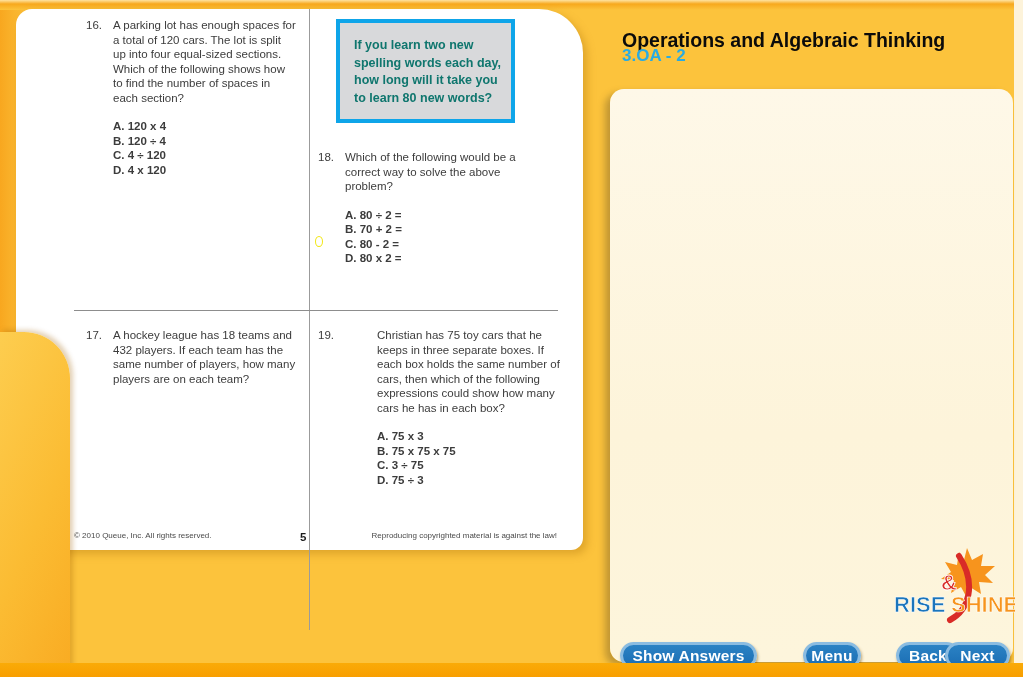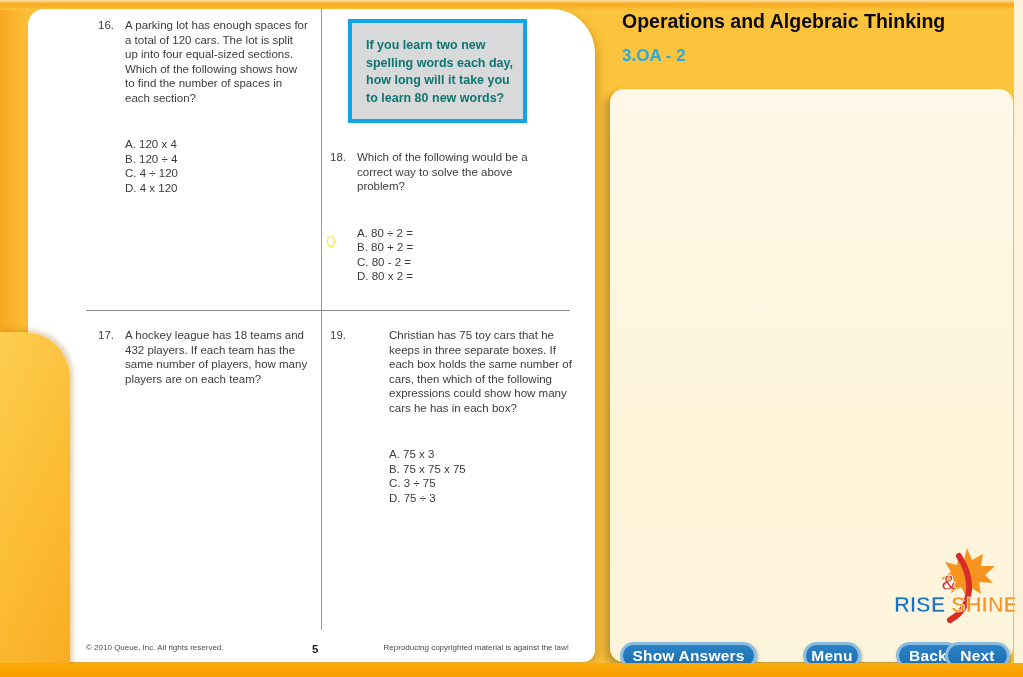--- a/index.html
+++ b/index.html
@@ -7,49 +7,49 @@
   .stage{position:relative;width:1023px;height:677px;overflow:hidden;
          background:linear-gradient(90deg,#F8A71F 0px,#FBBD36 24px,#FCC33C 34px,#FCC33C 100%);}
   
   .edge-top{position:absolute;top:0;left:0;right:0;height:10px;
             background:linear-gradient(180deg,#FFE3A0 0%,#F7A81D 40%,#FCC33C 100%);}
   .edge-bottom{position:absolute;bottom:0;left:0;right:0;height:14px;
                background:linear-gradient(180deg,#FAAB07 0%,#F89E00 100%);}
   .edge-right{position:absolute;top:0;right:0;width:9px;height:663px;background:#FDF3DA;}
 
   
-  .page{position:absolute;left:28px;top:9px;width:567px;height:653px;background:#FFFFFF;
+  .page{position:absolute;left:16px;top:9px;width:567px;height:541px;background:#FFFFFF;
         border-radius:16px 44px 12px 12px;box-shadow:4px 4px 9px rgba(165,105,10,.35);}
   .vline{position:absolute;left:293px;top:0;width:1px;height:621px;background:#9B9B9B;}
   .hline{position:absolute;left:58px;top:301px;width:484px;height:1px;background:#8D8D8D;}
 
   .question{position:absolute;display:flex;color:#3C3C3C;font-size:11.5px;line-height:14.5px;}
   .qnum{width:27px;flex:none;}
   .qtext{white-space:pre-line;}
-  .opts{margin-top:32px;}
+  .opts{margin-top:14px;font-weight:bold;}
   .opt{line-height:14.5px;}
 
   .q16{left:70px;top:9px;}
   .q17{left:70px;top:319px;}
   .q18{left:302px;top:141px;}
   .q19{left:302px;top:319px;gap:32px;}
 
   .callout{position:absolute;left:320px;top:10px;width:179px;height:104px;box-sizing:border-box;
            background:#D8D9DB;border:4px solid #0ea5e9;padding:14px 8px 0 14px;
            font-weight:bold;font-size:12.5px;line-height:17.5px;color:#0f766e;white-space:pre-line;}
 
   .stray-mark{position:absolute;left:299px;top:227px;width:6px;height:9px;
               border:1.5px solid #F2E713;border-radius:50%;}
 
   .pfooter{position:absolute;left:58px;right:26px;bottom:10px;display:flex;
            justify-content:space-between;font-size:8px;color:#4A4A4A;margin-top:21px;}
   .pnum{position:absolute;left:284px;bottom:7px;font-size:11.5px;font-weight:bold;color:#1E1E1E;}
 
   
-  .lesson-title{position:absolute;left:622px;top:10px;font-size:19.5px;font-weight:bold;color:#0B0B0B;}
+  .lesson-title{position:absolute;left:622px;top:29px;font-size:19.5px;font-weight:bold;color:#0B0B0B;}
   .lesson-standard{position:absolute;left:622px;top:46px;font-size:17px;font-weight:bold;color:#29ABE2;}
 
   
   .panel{position:absolute;left:610px;top:89px;width:403px;height:573px;border-radius:14px;
          background:linear-gradient(180deg,#FEF8E8 0%,#FDF4DA 60%,#FDF5DC 100%);
          box-shadow:-5px 4px 7px rgba(120,95,40,.45);}
 
   
   .logo{position:absolute;left:893px;top:546px;width:122px;height:78px;}
   .logo svg{position:absolute;left:0;top:0;}
@@ -104,21 +104,21 @@
 to learn 80 new words?</div>
 
     <div class="question q18">
       <div class="qnum">18.</div>
       <div>
         <div class="qtext">Which of the following would be a
 correct way to solve the above
 problem?</div>
         <div class="opts">
           <div class="opt">A. 80 ÷ 2 =</div>
-          <div class="opt">B. 80 + 2 =</div>
+          <div class="opt">B. 70 + 2 =</div>
           <div class="opt">C. 80 - 2 =</div>
           <div class="opt">D. 80 x 2 =</div>
         </div>
       </div>
     </div>
 
     <div class="question q17">
       <div class="qnum">17.</div>
       <div>
         <div class="qtext">A hockey league has 18 teams and

